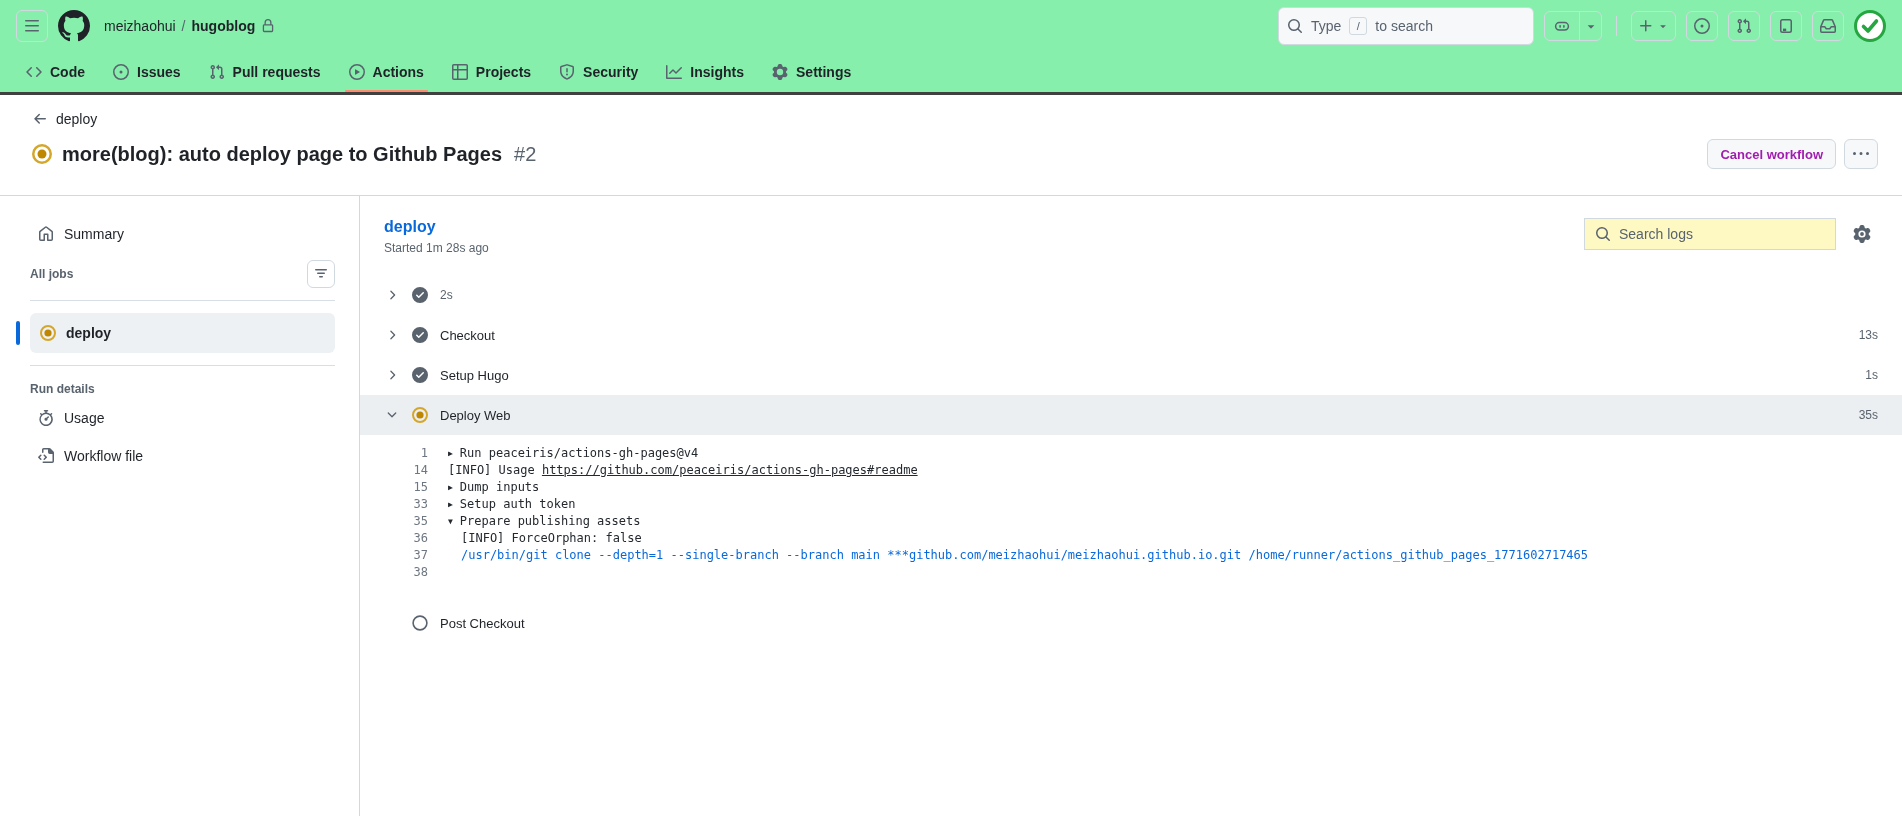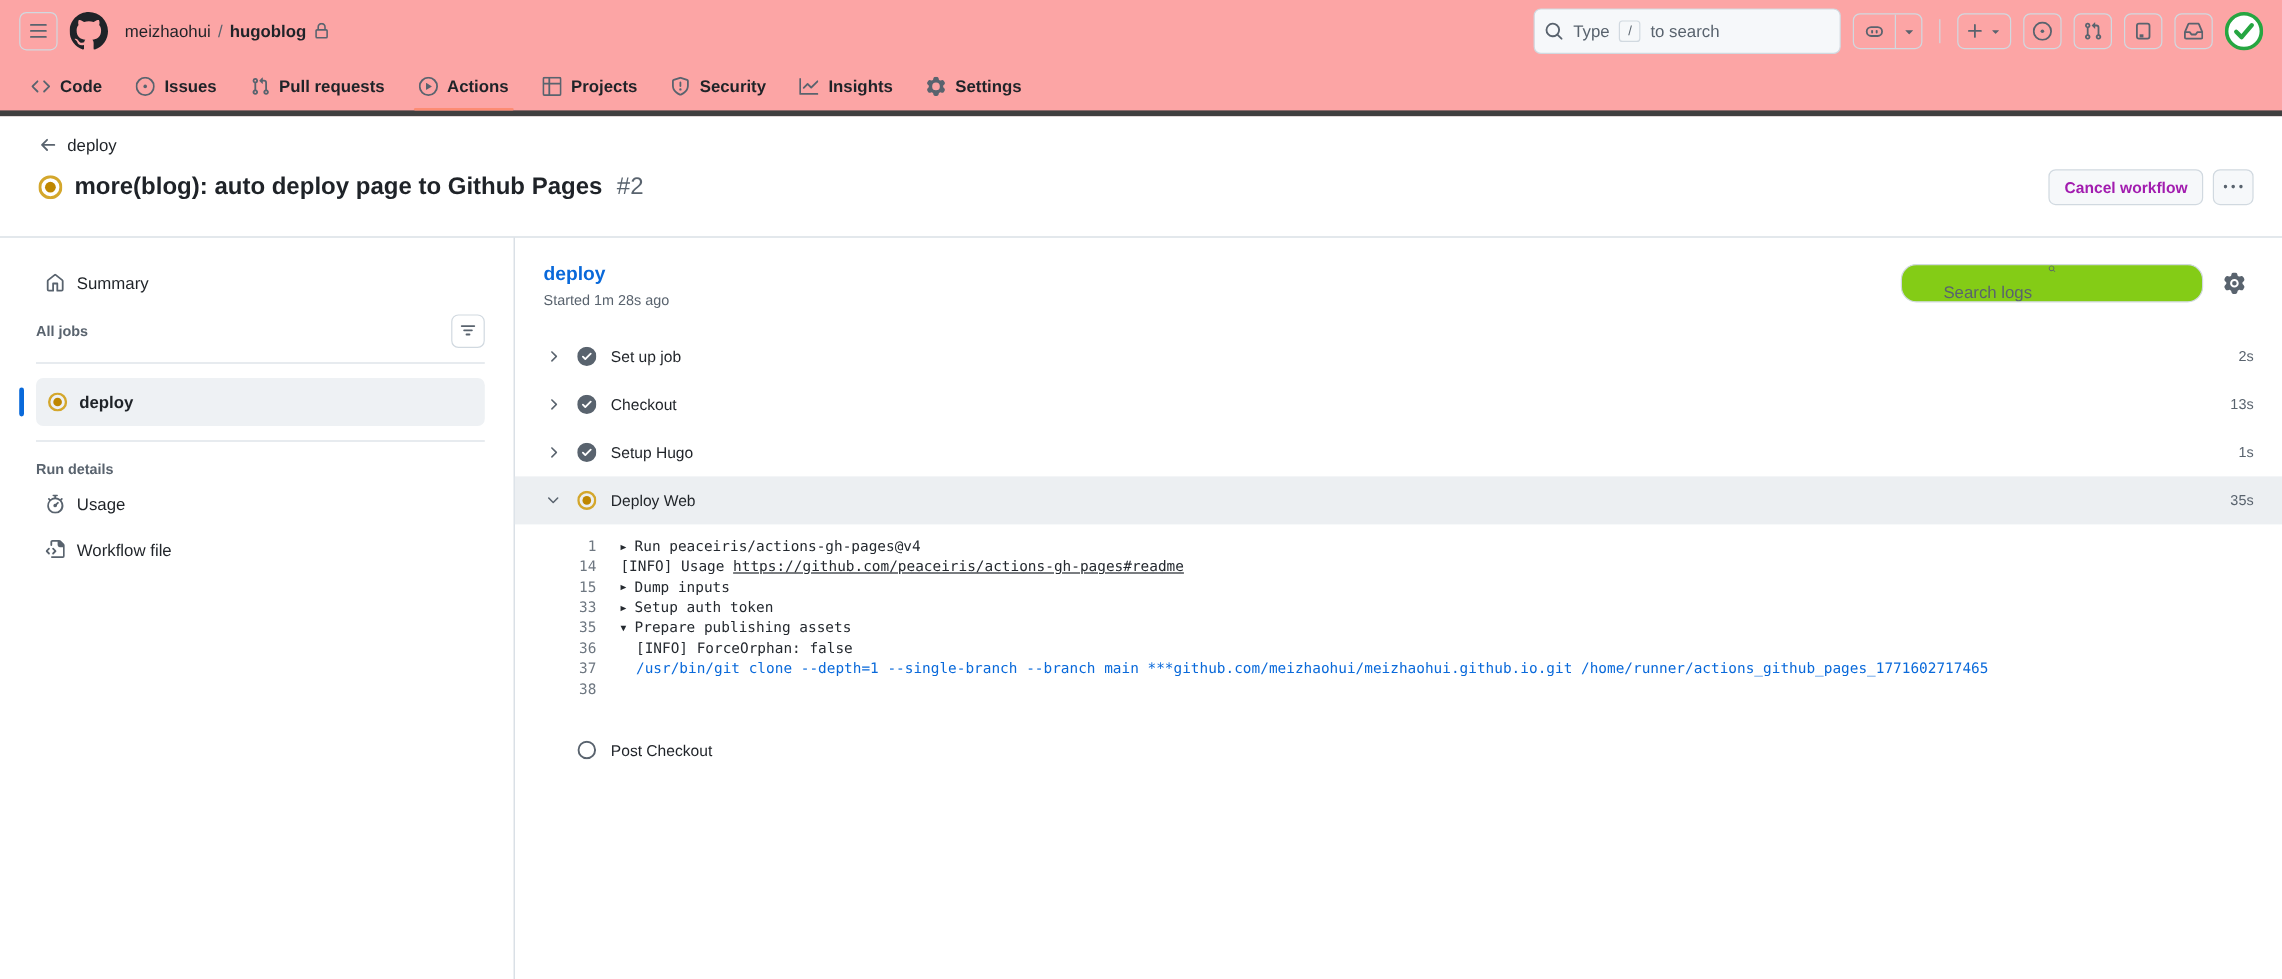--- a/index.html
+++ b/index.html
@@ -2,21 +2,21 @@
 <html><head>
 <meta charset="utf-8">
 <style>
   * { box-sizing: border-box; margin: 0; padding: 0; }
   html,body { width: 1902px; height: 816px; overflow: hidden; background:#fff;
     font-family: "Liberation Sans", "DejaVu Sans", sans-serif; color:#1f2328; }
   svg { display:block; }
   .ico { fill:#59636e; }
 
   
-  .app-header { background:#fca5a5; border-bottom:5px solid #404040;text-align:center; }
+  .app-header { background:#86efac; border-bottom:3px solid #404040;text-align:center; }
   .hdr-row1 { height:52px; display:flex; align-items:center; padding:0 16px; gap:10px; }
   .hamburger { width:32px; height:32px; border:1px solid #d1d9e0; border-radius:6px;
     background:transparent; display:flex; align-items:center; justify-content:center; cursor:pointer; }
   .gh-logo { width:32px; height:32px; }
   .crumb { font-size:14px; display:flex; align-items:center; gap:6px; margin-left:4px; }
   .crumb a { color:#1f2328; text-decoration:none; }
   .crumb .sep { color:#59636e; }
   .crumb .repo { font-weight:700; }
   .hdr-spacer { flex:1; }
   .search-box { width:256px; height:30px; border:1px solid #d1d9e0; border-radius:6px;
@@ -48,43 +48,43 @@
   .run-number { font-size:20px; color:#59636e; font-weight:400; margin-left:2px; }
   .title-actions { display:flex; gap:8px; align-items:center; }
   .btn { height:30px; border:1px solid #d1d9e0; border-radius:6px; background:#f6f8fa;
     font-size:13px; font-weight:600; padding:0 12px; cursor:pointer;
     font-family:"Liberation Sans","DejaVu Sans",sans-serif; display:flex; align-items:center; justify-content:center; }
   .btn.danger { color:#a21caf; }
   .btn.kebab { width:34px; padding:0; }
 
   
   .content { display:flex; height:620px; }
-  .sidebar { width:429px; border-right:1px solid #d1d9e0; padding:22px 24px 0 30px; flex-shrink:0; }
+  .sidebar { width:360px; border-right:1px solid #d1d9e0; padding:22px 24px 0 30px; flex-shrink:0; }
   .side-row { display:flex; align-items:center; gap:10px; font-size:14px; height:32px;
     padding:0 8px; border-radius:6px; cursor:pointer; }
   .side-label-row { display:flex; align-items:center; justify-content:space-between; margin-top:10px; }
   .side-label { font-size:12px; font-weight:600; color:#59636e; }
   .filter-btn { width:28px; height:28px; border:1px solid #d1d9e0; border-radius:6px; background:#fff;
     display:flex; align-items:center; justify-content:center; cursor:pointer; }
   .side-hr { border:none; border-top:1px solid #d8dee4; margin:12px 0; }
   .job-item { position:relative; display:flex; align-items:center; gap:10px; height:40px;
     background:#eef1f4; border-radius:6px; padding:0 10px; font-size:14px; font-weight:700; cursor:pointer; }
   .job-item::before { content:""; position:absolute; left:-14px; top:8px; width:4px; height:24px;
     border-radius:2px; background:#0969da; }
   .run-details-label { margin-top:16px; }
   .side-row.sub { margin-top:6px; }
 
   
   .main { flex:1; min-width:0; display:flex; flex-direction:column; }
   .job-header { display:flex; justify-content:space-between; align-items:flex-start; padding:22px 24px 0 24px; }
   .job-title { font-size:16px; font-weight:700; color:#0969da; cursor:pointer; }
   .job-started { font-size:12px; color:#59636e; margin-top:5px; }
   .log-tools { display:flex; align-items:center; gap:10px; }
-  .log-search { width:252px; height:32px; border:1px solid #d1d9e0; border-radius:13px;
-    display:flex; align-items:center; gap:8px; padding:0 10px; background:#84cc16;flex-direction:column; }
+  .log-search { width:252px; height:32px; border:1px solid #d1d9e0; border-radius:0;
+    display:flex; align-items:center; gap:8px; padding:0 10px; background:#fef9c3; }
   .log-search input { border:none; outline:none; flex:1; font-size:14px; color:#1f2328; background:transparent;
     font-family:"Liberation Sans","DejaVu Sans",sans-serif; }
   .log-search input::placeholder { color:#59636e; }
   .gear-btn { width:32px; height:32px; border:none; background:transparent; display:flex;
     align-items:center; justify-content:center; cursor:pointer; }
 
   .steps { margin-top:20px; }
   .step-row { display:flex; align-items:center; height:40px; padding:0 24px; gap:12px; cursor:pointer; }
   .step-row.selected { background:#eceff2; }
   .step-chevron { width:16px; display:flex; justify-content:center; }
@@ -356,21 +356,20 @@
     <span class="step-chevron">
               <svg width="14" height="14" viewBox="0 0 16 16" class="ico">
                 <path d="M6.22 3.22a.75.75 0 0 1 1.06 0l4.25 4.25a.75.75 0 0 1 0 1.06l-4.25 4.25a.751.751 0 0 1-1.042-.018.751.751 0 0 1-.018-1.042L9.94 8 6.22 4.28a.75.75 0 0 1 0-1.06Z"></path>
               </svg>
             </span>
     <span class="step-status">
               <svg width="16" height="16" viewBox="0 0 16 16">
                 <path fill="#59636e" d="M8 16A8 8 0 1 1 8 0a8 8 0 0 1 0 16Zm3.78-9.72a.751.751 0 0 0-.018-1.042.751.751 0 0 0-1.042-.018L6.75 9.19 5.28 7.72a.751.751 0 0 0-1.042.018.751.751 0 0 0-.018 1.042l2 2a.75.75 0 0 0 1.06 0Z"></path>
               </svg>
             </span>
-    <span class="step-name">Set up job</span>
     <span class="step-duration">2s</span>
   </div>
 
   <div class="step-row">
     <span class="step-chevron">
               <svg width="14" height="14" viewBox="0 0 16 16" class="ico">
                 <path d="M6.22 3.22a.75.75 0 0 1 1.06 0l4.25 4.25a.75.75 0 0 1 0 1.06l-4.25 4.25a.751.751 0 0 1-1.042-.018.751.751 0 0 1-.018-1.042L9.94 8 6.22 4.28a.75.75 0 0 1 0-1.06Z"></path>
               </svg>
             </span>
     <span class="step-status">

